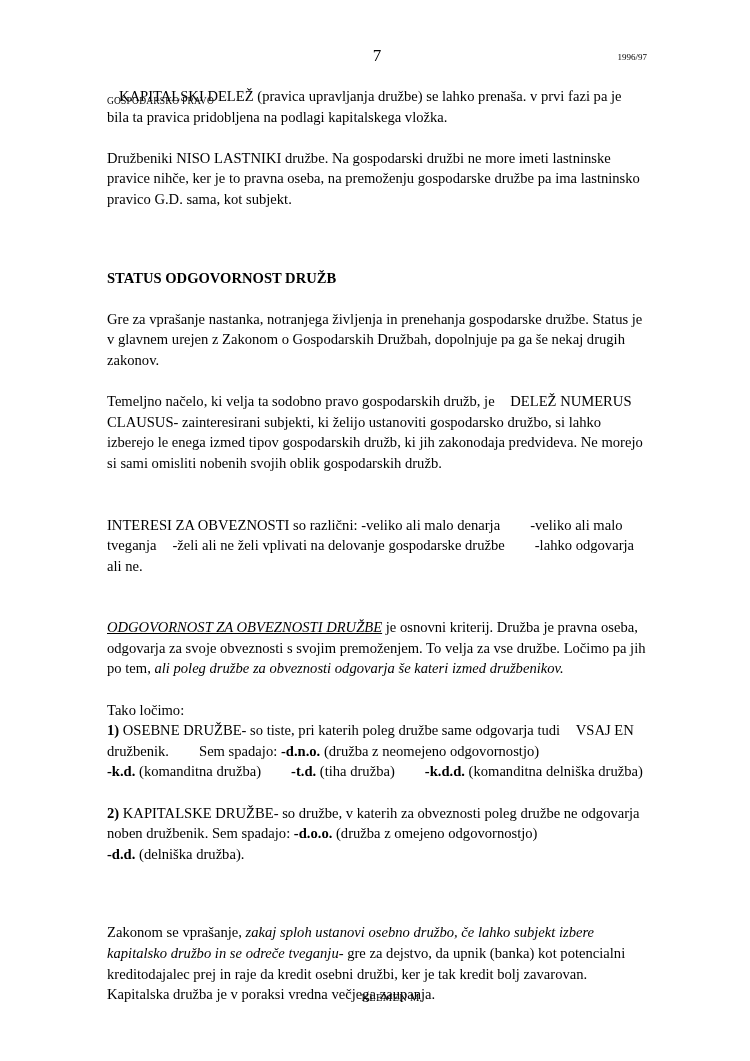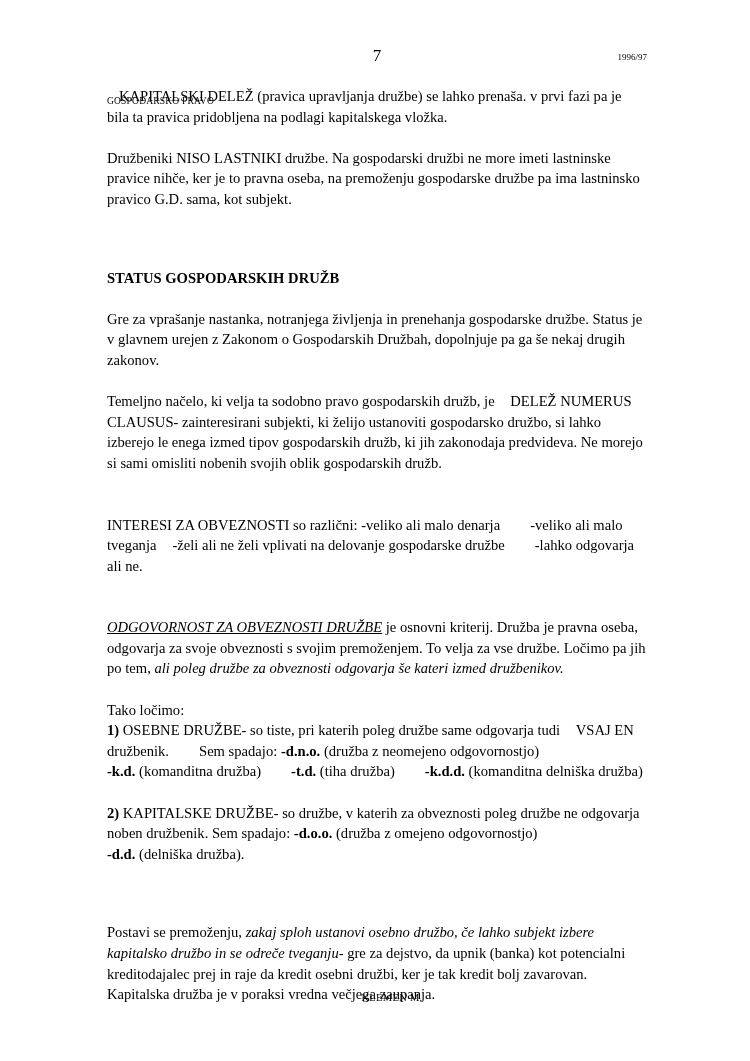--- a/index.html
+++ b/index.html
@@ -112,21 +112,21 @@
     <p class="para">
       <span class="smallcaps">KAPITALSKI DELEŽ</span><span> (pravica upravljanja družbe) se lahko prenaša. v prvi fazi pa je bila ta pravica pridobljena na podlagi kapitalskega vložka.</span>
     </p>
 
     <div class="gap-sm"></div>
 
     <p class="para">Družbeniki NISO LASTNIKI družbe. Na gospodarski družbi ne more imeti lastninske pravice nihče, ker je to pravna oseba, na premoženju gospodarske družbe pa ima lastninsko pravico G.D. sama, kot subjekt.</p>
 
     <div class="gap-lg"></div>
 
-    <h2 class="section-heading">STATUS GOSPODARSKIH DRUŽB</h2>
+    <h2 class="section-heading">STATUS ODGOVORNOST DRUŽB</h2>
 
     <div class="gap-sm"></div>
 
     <p class="para">Gre za vprašanje nastanka, notranjega življenja in prenehanja gospodarske družbe. Status je v glavnem urejen z Zakonom o Gospodarskih Družbah, dopolnjuje pa ga še nekaj drugih zakonov.</p>
 
     <div class="gap-sm"></div>
 
     <p class="para">
       <span>Temeljno načelo, ki velja ta sodobno pravo gospodarskih družb, je </span><span class="smallcaps">DELEŽ</span><span> NUMERUS CLAUSUS</span><span>- zainteresirani subjekti, ki želijo ustanoviti gospodarsko družbo, si lahko izberejo le enega izmed tipov gospodarskih družb, ki jih zakonodaja predvideva. Ne morejo si sami omisliti nobenih svojih oblik gospodarskih družb.</span>
     </p>
@@ -153,20 +153,20 @@
 
     <div class="gap-sm"></div>
 
     <p class="para">
       <span class="bold">2)</span><span> KAPITALSKE DRUŽBE- so družbe, v katerih za obveznosti poleg družbe ne odgovarja noben družbenik. Sem spadajo: </span><span class="bold">-d.o.o.</span><span> (družba z omejeno odgovornostjo)</span><br><span class="bold">-d.d.</span><span> (delniška družba).</span>
     </p>
 
     <div class="gap-lg"></div>
 
     <p class="para">
-      <span>Postavi se premoženju, </span><span class="ital">zakaj sploh ustanovi osebno družbo, če lahko subjekt izbere kapitalsko družbo in se odreče tveganju</span><span>- gre za dejstvo, da upnik (banka) kot potencialni kreditodajalec prej in raje da kredit osebni družbi, ker je tak kredit bolj zavarovan. Kapitalska družba je v poraksi vredna večjega zaupanja.</span>
+      <span>Zakonom se vprašanje, </span><span class="ital">zakaj sploh ustanovi osebno družbo, če lahko subjekt izbere kapitalsko družbo in se odreče tveganju</span><span>- gre za dejstvo, da upnik (banka) kot potencialni kreditodajalec prej in raje da kredit osebni družbi, ker je tak kredit bolj zavarovan. Kapitalska družba je v poraksi vredna večjega zaupanja.</span>
     </p>
 
   </div>
 
   <div class="footer">KLEMEN M.</div>
 
 </div>
 
 </body></html>

